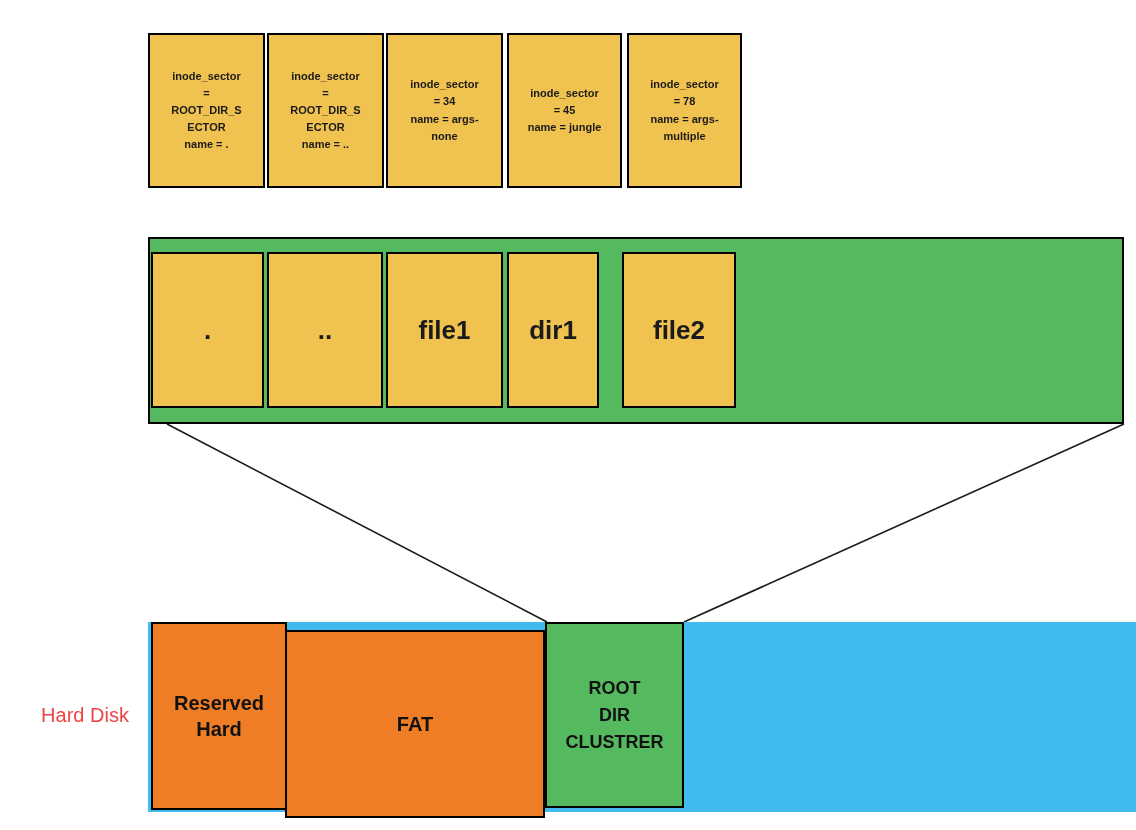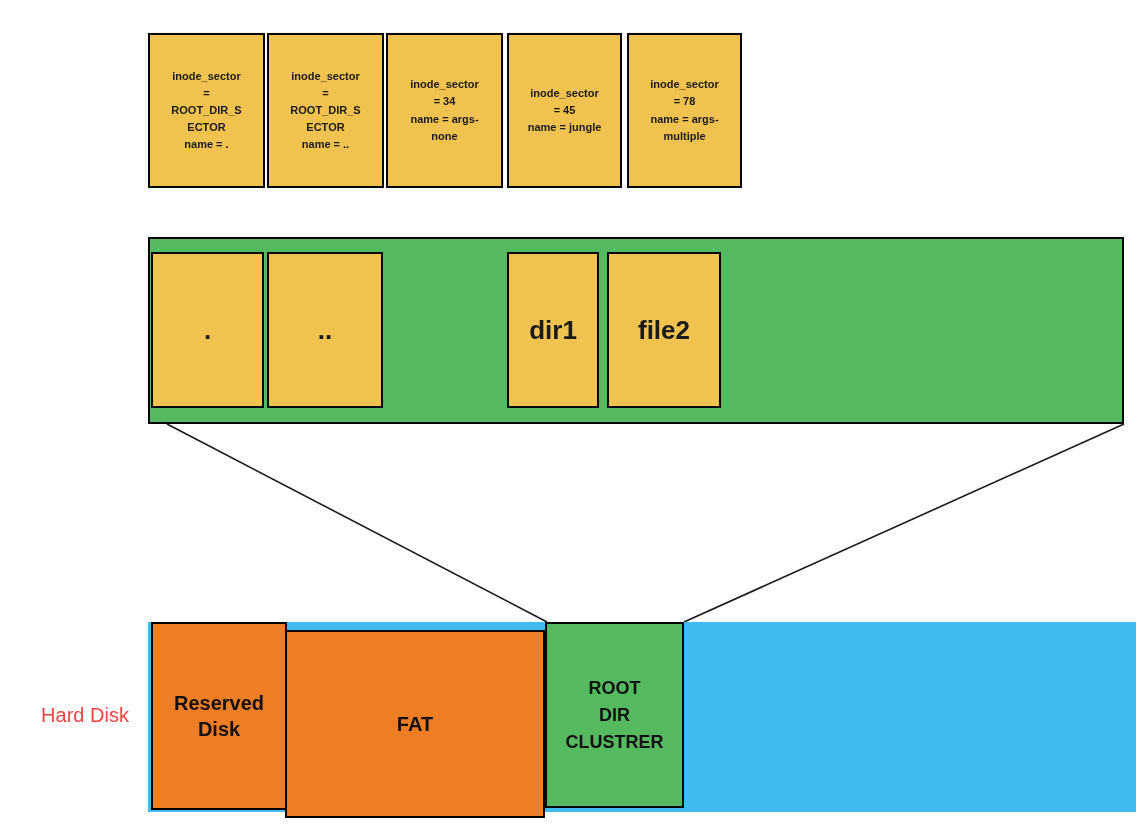--- a/index.html
+++ b/index.html
@@ -128,37 +128,40 @@
 multiple</span>
   </div>
 
   <div class="cluster-bar"></div>
   <div class="box entry-box" style="left:151px; width:113px;">
     <span>.</span>
   </div>
   <div class="box entry-box" style="left:267px; width:116px;">
     <span>..</span>
   </div>
+  <div class="box entry-box" style="left:386px; width:117px;">
+    <span>file1</span>
+  </div>
   <div class="box entry-box" style="left:507px; width:92px;">
     <span>dir1</span>
   </div>
-  <div class="box entry-box" style="left:607px; width:114px;">
+  <div class="box entry-box" style="left:622px; width:114px;">
     <span>file2</span>
   </div>
 
   <svg class="connectors" viewBox="0 0 1136 830" xmlns="http://www.w3.org/2000/svg">
     <line x1="167" y1="424" x2="547" y2="622" stroke="#1a1a1a" stroke-width="1.6"></line>
     <line x1="1124" y1="424" x2="684" y2="622" stroke="#1a1a1a" stroke-width="1.6"></line>
   </svg>
 
   <div class="hard-disk-label">Hard Disk</div>
   <div class="data-region"></div>
   <div class="box disk-box" style="left:151px; width:136px;">
     <span>Reserved
-Disk</span>
+Hard</span>
   </div>
   <div class="box disk-box" style="left:285px; width:260px;margin-top:8px;">
     <span>FAT</span>
   </div>
   <div class="box disk-box rootdir" style="left:545px; width:139px;">
     <span>ROOT
 DIR
 CLUSTRER</span>
   </div>
 

